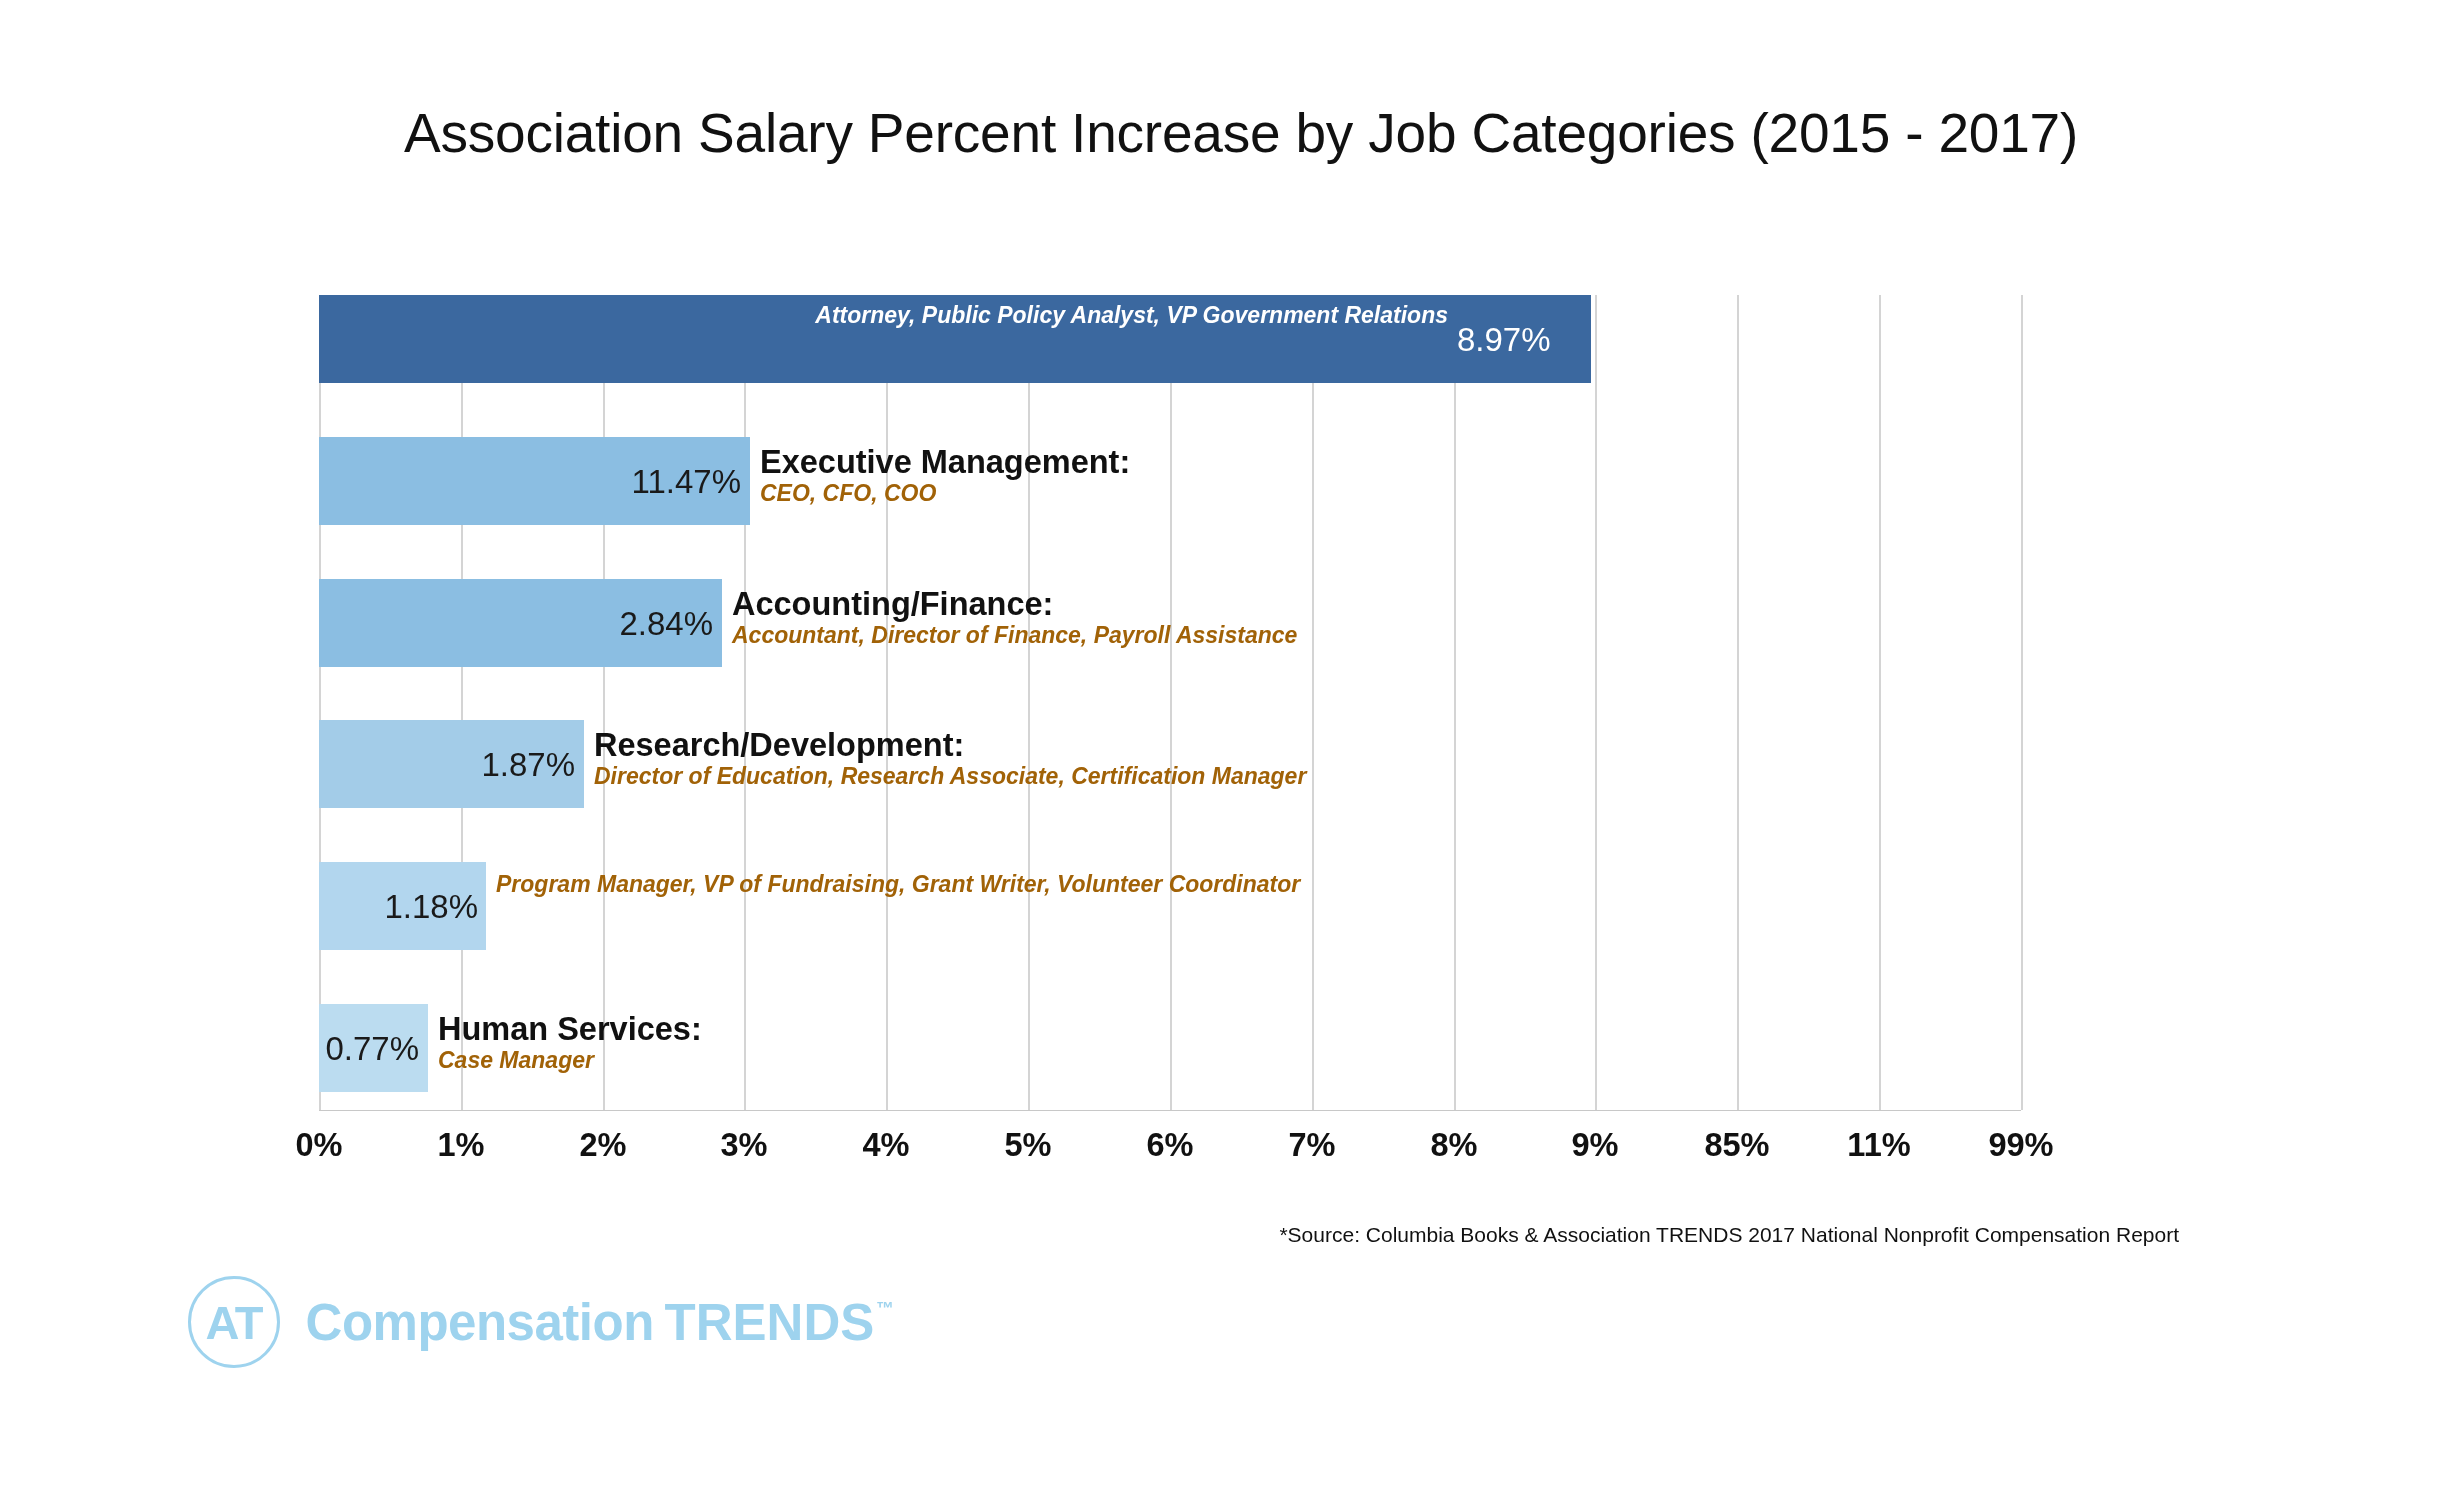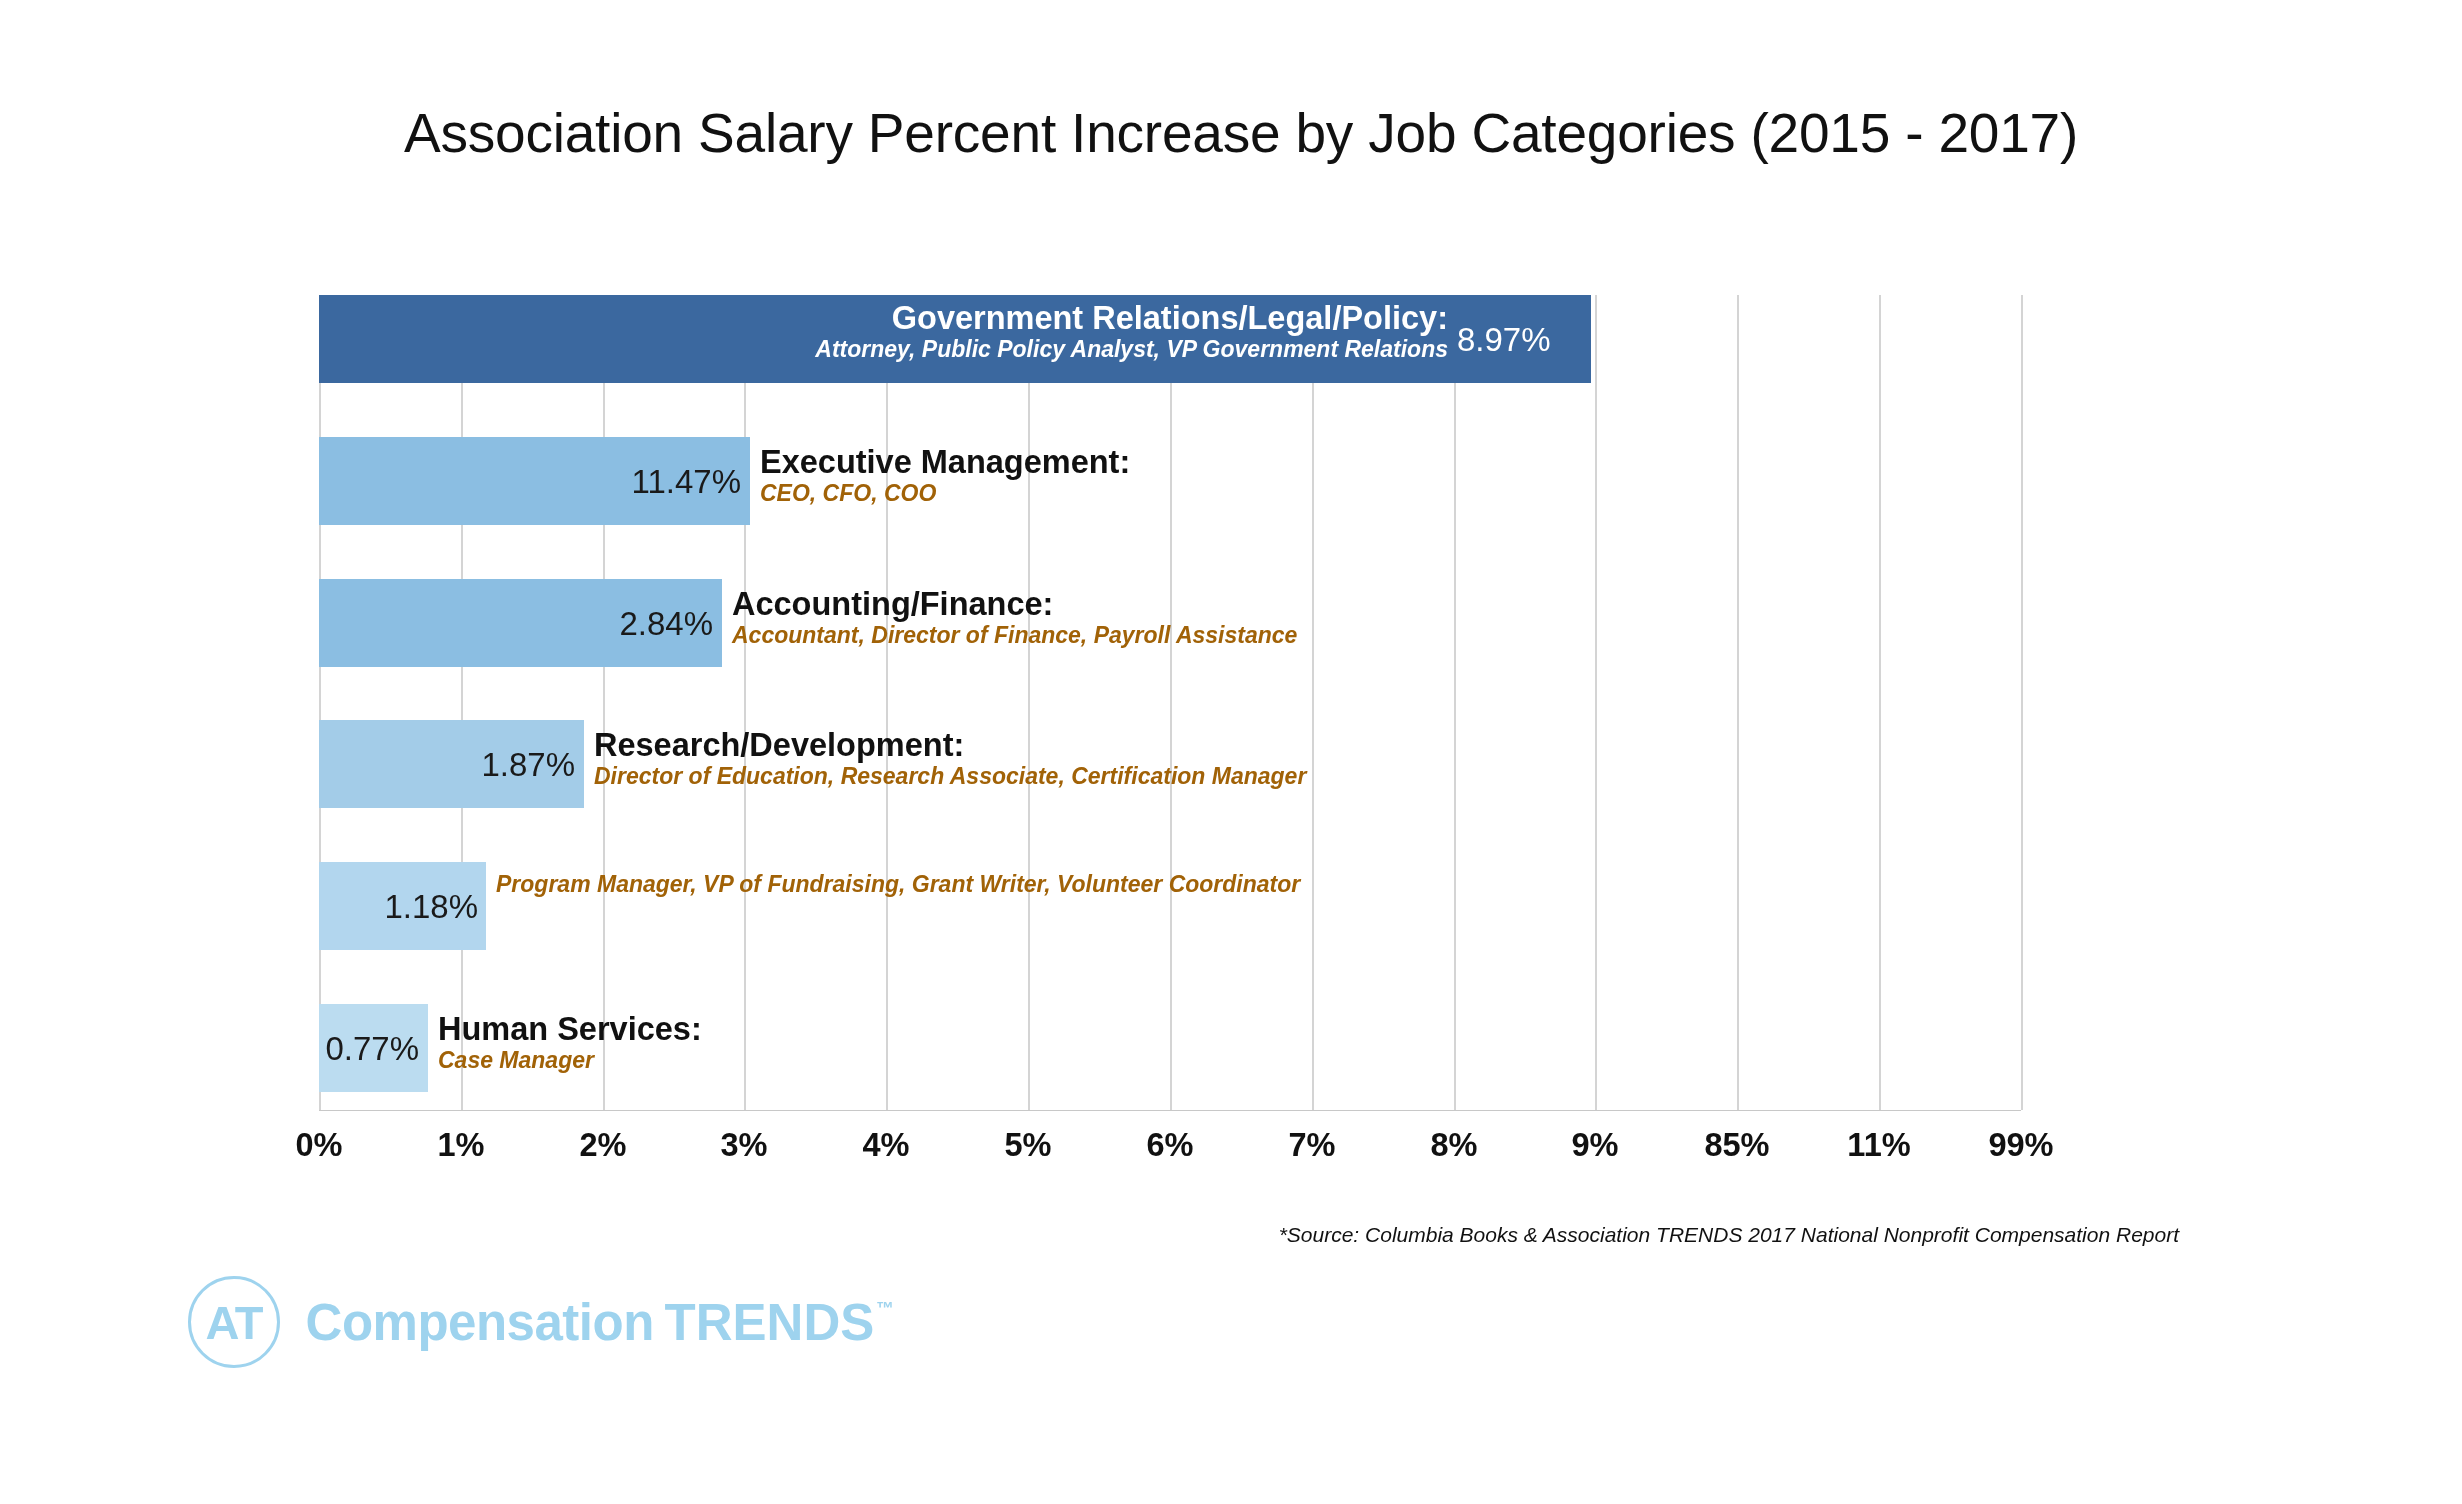--- a/index.html
+++ b/index.html
@@ -123,21 +123,20 @@
     color: #111111;
     white-space: nowrap;
   }
 
   
   #source-note {
     position: absolute;
     right: 303px;
     top: 1223px;
     font-size: 21px;
-    font-style: italic;
     font-weight: normal;
     color: #111111;
     white-space: nowrap;
   }
 
   
   #logo {
     position: absolute;
     left: 188px;
     top: 1276px;
@@ -205,21 +204,20 @@
     <div class="gridline" style="left: 993px;"></div>
     <div class="gridline" style="left: 1135px;"></div>
     <div class="gridline" style="left: 1276px;"></div>
     <div class="gridline" style="left: 1418px;"></div>
     <div class="gridline" style="left: 1560px;"></div>
     <div class="gridline" style="left: 1702px;"></div>
     <div class="bar-row" style="top: 0px;">
       <div class="bar" style="width: 1272px; background: rgb(59, 104, 159);"></div>
       <div class="bar-value inside" style="left: 1138px;">8.97%</div>
       <div class="cat-label on-bar" style="right: 573px; top: 6.9px;">
-        <span class="cat-title">Government Relations/Legal/Policy:</span>
         <span class="cat-sub">Attorney, Public Policy Analyst, VP Government Relations</span>
       </div>
     </div>
     <div class="bar-row" style="top: 142px;">
       <div class="bar" style="width: 431px; background: rgb(139, 190, 226);"></div>
       <div class="bar-value outside" style="left: auto; right: 1280px;">11.47%</div>
       <div class="cat-label" style="left: 441px; top: 8.9px;">
         <span class="cat-title">Executive Management:</span>
         <span class="cat-sub">CEO, CFO, COO</span>
       </div>

